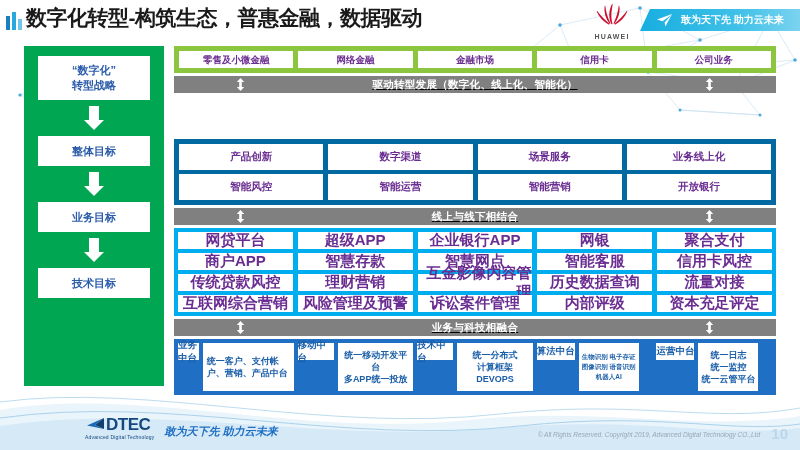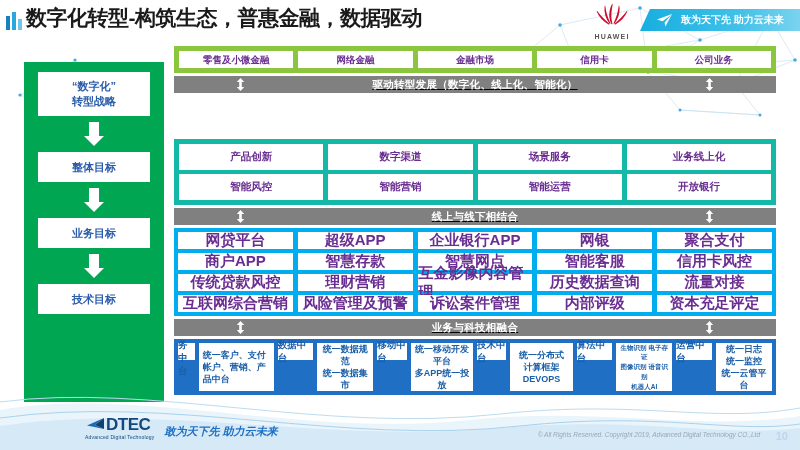--- a/index.html
+++ b/index.html
@@ -69,21 +69,21 @@
   }
 
   
   .body-area {
     position: absolute; left: 0; top: 42px;
     width: 800px; height: 358px;
   }
 
   
   .leftcol {
-    position: absolute; left: 24px; top: 20px;
+    position: absolute; left: 24px; top: 4px;
     width: 140px; height: 340px;
     background: #00a651;
     padding: 10px 14px;
     display: flex; flex-direction: column; align-items: center;
   }
   .lbox {
     width: 100%; background: #ffffff;
     color: #2a5caa; font-size: 11px; font-weight: bold;
     text-align: center; line-height: 1.35;
     display: flex; align-items: center; justify-content: center;
@@ -106,30 +106,30 @@
 
   
   .rightcol {
     position: absolute; left: 174px; top: 4px;
     width: 602px;
   }
 
   
   .band { width: 100%; }
   .band-green { background: #8cc63e; padding: 5px; }
-  .band-orange { background: #14b8a6; padding: 5px; margin-top: 46px; }
+  .band-orange { background: #0369a1; padding: 5px; margin-top: 46px; }
   .band-blue   { background: #00aeef; padding: 4px; }
   .band-navy   { background: #1f6fc4; padding: 4px; }
 
   .row { display: flex; gap: 5px; }
   .row + .row { margin-top: 4px; }
   .cell {
     flex: 1 1 0; background: #ffffff;
     display: flex; align-items: center; justify-content: center;
-    text-align: left;
+    text-align: right;
     font-size: 10px; color: #6a2d91; font-weight: bold;
     line-height: 1.25;
     padding: 6px 1px;
   }
   .band-green .cell { height: 17px; font-size: 9.5px; }
   .band-orange .cell { height: 26px; font-size: 10.5px; }
   .band-blue .cell { height: 17px; font-size: 15px; }
 
   
   .greybar {
@@ -193,21 +193,21 @@
     font-size: 11px; font-weight: bold; color: #1f6fc4;
     font-style: italic; white-space: nowrap; padding-bottom: 1px;
   }
   .copyright {
     position: absolute; right: 40px; bottom: 12px;
     font-size: 6.5px; color: #9aa7b5; font-style: italic;
     white-space: nowrap;
   }
   .pagenum {
     position: absolute; right: 12px; bottom: 8px;
-    font-size: 11px; color: #bcd6ea; font-weight: bold;
+    font-size: 15px; color: #bcd6ea; font-weight: bold;
   }
 </style>
 </head>
 <body>
 
 <div id="slide">
 
   <svg class="bg-net" viewBox="0 0 800 120">
     <g stroke="#bcd9ec" stroke-width="0.6" fill="none" opacity="0.9">
       <path d="M20 95 L75 60 L130 88 L60 118 Z"></path>
@@ -319,22 +319,22 @@
 
       <div class="band band-orange">
         <div class="row">
           <div class="cell">产品创新</div>
           <div class="cell">数字渠道</div>
           <div class="cell">场景服务</div>
           <div class="cell">业务线上化</div>
         </div>
         <div class="row">
           <div class="cell">智能风控</div>
+          <div class="cell">智能运营</div>
           <div class="cell">智能营销</div>
-          <div class="cell">智能运营</div>
           <div class="cell">开放银行</div>
         </div>
       </div>
 
       <div class="greybar">
         <svg class="dbl-arrow left" viewBox="0 0 9 13">
           <path d="M4.5 0 L8.2 4 L5.8 4 L5.8 9 L8.2 9 L4.5 13 L0.8 9 L3.2 9 L3.2 4 L0.8 4 Z" fill="#ffffff"></path>
         </svg>
         <span class="greybar-txt">线上与线下相结合</span>
         <svg class="dbl-arrow right" viewBox="0 0 9 13">
@@ -381,25 +381,20 @@
         <svg class="dbl-arrow right" viewBox="0 0 9 13">
           <path d="M4.5 0 L8.2 4 L5.8 4 L5.8 9 L8.2 9 L4.5 13 L0.8 9 L3.2 9 L3.2 4 L0.8 4 Z" fill="#ffffff"></path>
         </svg>
       </div>
 
       <div class="band band-navy">
         <div class="mid-grid">
           <div class="mid-col">
             <div class="mid-head">业务中台</div>
             <div class="mid-body left-al">统一客户、支付帐户、营销、产品中台</div>
-          </div>
-          <div class="mid-col">
-            <div class="mid-head">数据中台</div>
-            <div class="mid-body">统一数据规范
-统一数据集市</div>
           </div>
           <div class="mid-col">
             <div class="mid-head">移动中台</div>
             <div class="mid-body">统一移动开发平台
 多APP统一投放</div>
           </div>
           <div class="mid-col">
             <div class="mid-head">技术中台</div>
             <div class="mid-body">统一分布式
 计算框架DEVOPS</div>

